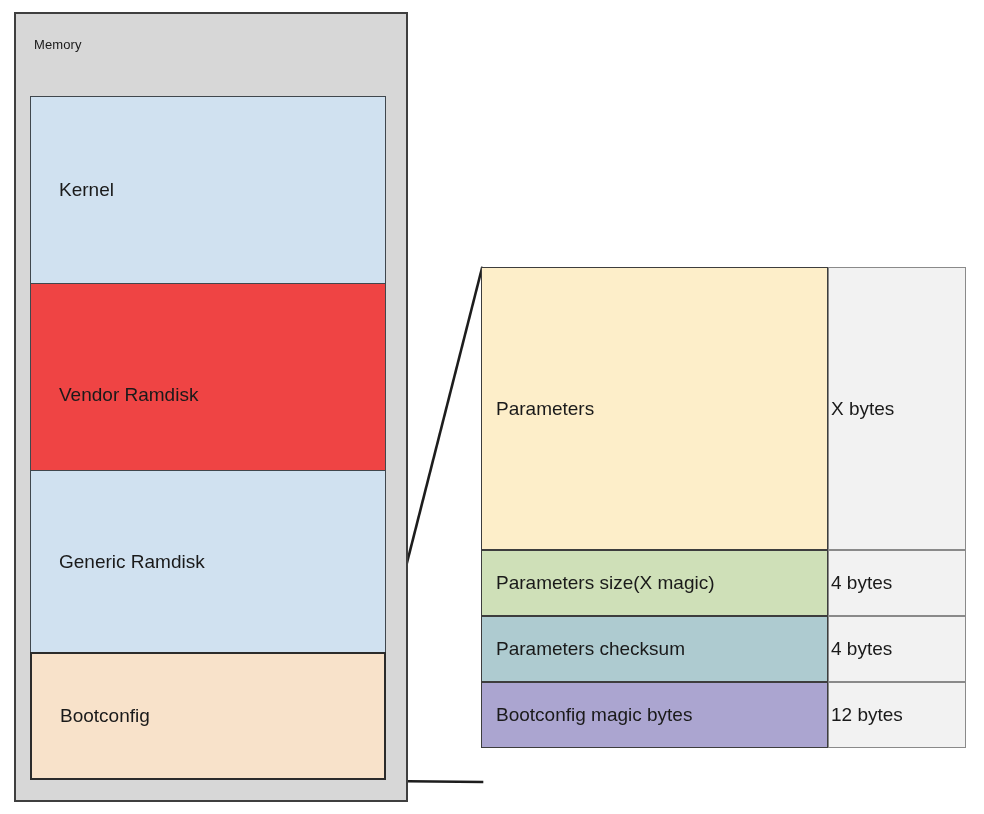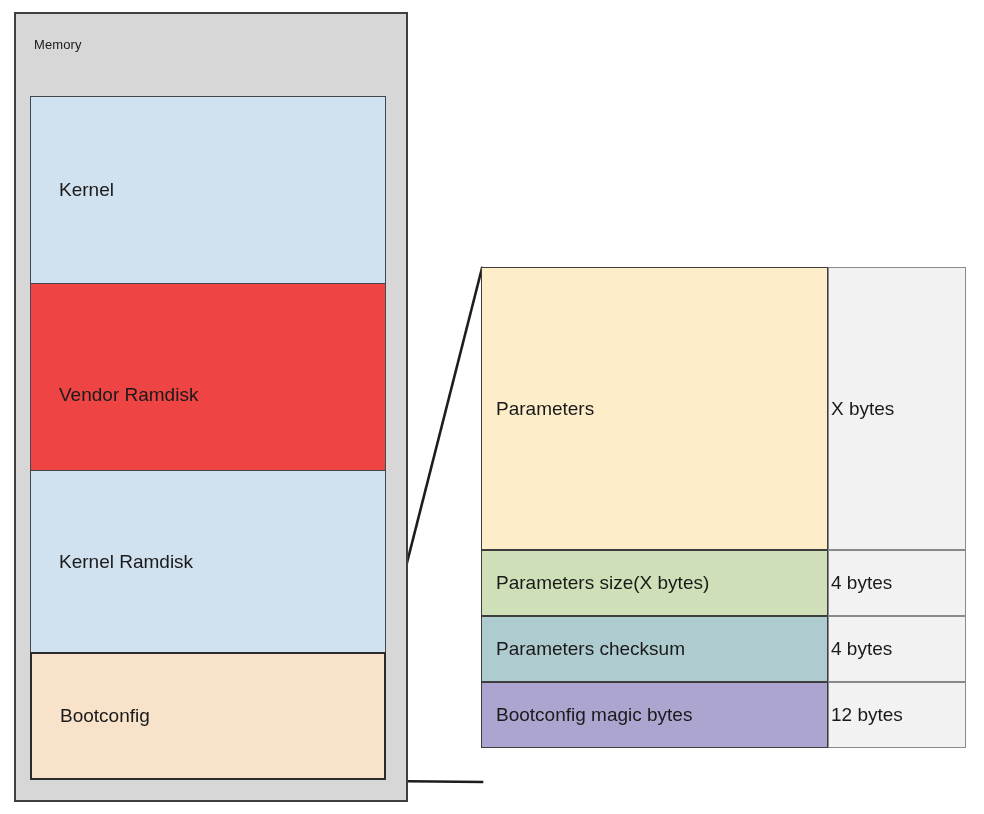--- a/index.html
+++ b/index.html
@@ -145,41 +145,41 @@
 
   <div class="mem-block blk-kernel">
     <div class="mem-label">Kernel</div>
   </div>
 
   <div class="mem-block blk-vendor">
     <div class="mem-label">Vendor Ramdisk</div>
   </div>
 
   <div class="mem-block blk-generic">
-    <div class="mem-label">Kernel Ramdisk</div>
+    <div class="mem-label">Generic Ramdisk</div>
   </div>
 
   <div class="mem-block blk-boot">
     <div class="mem-label">Bootconfig</div>
   </div>
 
   <div class="bc-table">
 
     <div class="bc-row row-params">
       <div class="bc-name">
         <span>Parameters</span>
       </div>
       <div class="bc-size">
         <span>X bytes</span>
       </div>
     </div>
 
     <div class="bc-row row-size">
       <div class="bc-name">
-        <span>Parameters size(X bytes)</span>
+        <span>Parameters size(X magic)</span>
       </div>
       <div class="bc-size">
         <span>4 bytes</span>
       </div>
     </div>
 
     <div class="bc-row row-checksum">
       <div class="bc-name">
         <span>Parameters checksum</span>
       </div>

